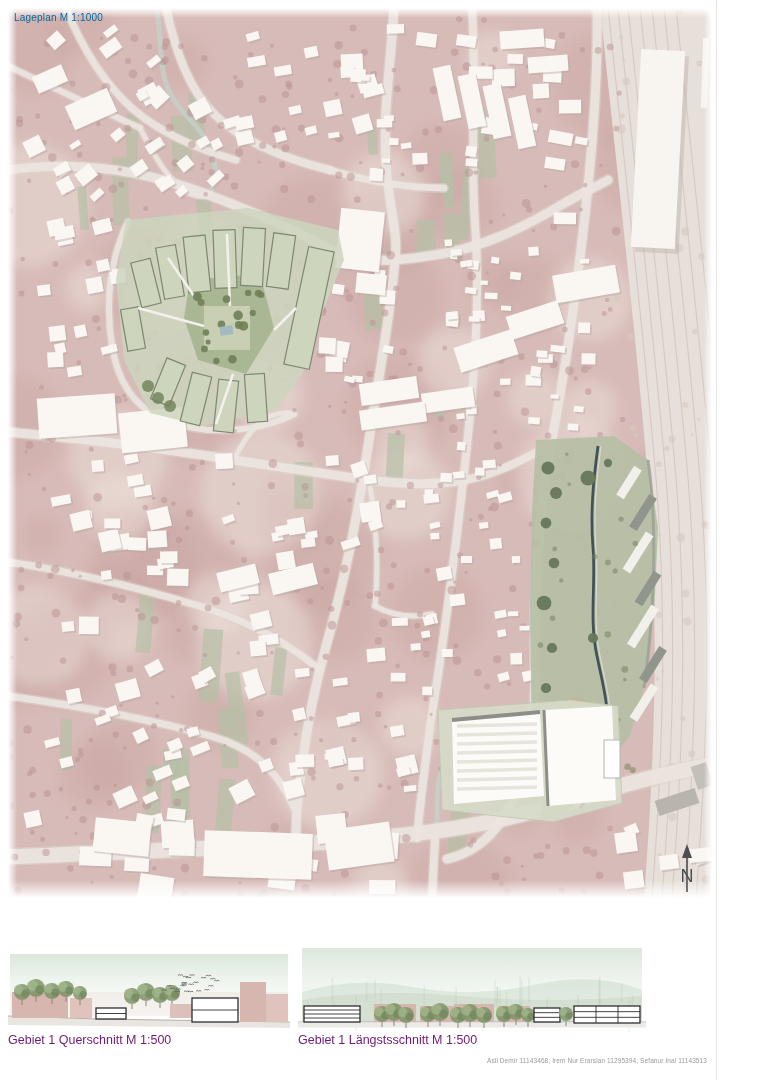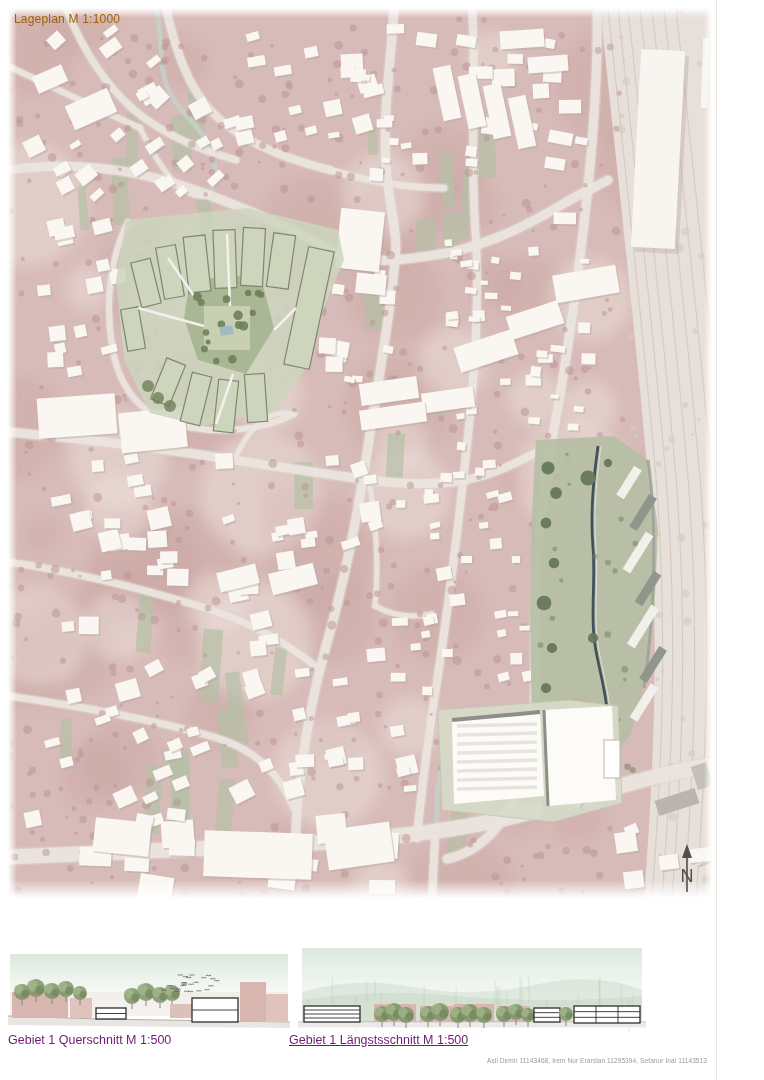--- a/index.html
+++ b/index.html
@@ -1,33 +1,33 @@
 <!DOCTYPE html>
 <html><head>
 <meta charset="utf-8">
 <style>
   html,body{margin:0;padding:0;background:#ffffff;}
   .sheet{position:relative;width:764px;height:1080px;background:#fff;overflow:hidden;
          font-family:"Liberation Sans",sans-serif;}
   .map-panel{position:absolute;left:8px;top:8px;width:704px;height:890px;}
   #map-svg{width:100%;height:100%;display:block;}
-  .map-title{position:absolute;left:6px;top:4px;font-size:12px;color:#a16207;letter-spacing:.2px;}
+  .map-title{position:absolute;left:6px;top:4px;font-size:10px;color:#0369a1;letter-spacing:.2px;}
   .fade{position:absolute;pointer-events:none;}
   .fade-t{left:0;top:0;right:0;height:10px;background:linear-gradient(#fff,rgba(255,255,255,0));}
   .fade-b{left:0;bottom:0;right:0;height:18px;background:linear-gradient(rgba(255,255,255,0),#fff);}
   .fade-l{left:0;top:0;bottom:0;width:9px;background:linear-gradient(90deg,#fff,rgba(255,255,255,0));}
   .fade-r{right:0;top:0;bottom:0;width:8px;background:linear-gradient(270deg,#fff,rgba(255,255,255,0));}
   .north{position:absolute;right:10px;bottom:2px;width:30px;height:54px;}
   .section-fig{position:absolute;margin:0;}
   .fig1{left:8px;top:948px;width:282px;height:84px;}
   .fig2{left:298px;top:944px;width:348px;height:88px;}
   .section-fig svg{width:100%;height:100%;display:block;}
   .caption{position:absolute;font-size:12.5px;color:#701a75;}
   .cap-left{left:8px;top:1033px;}
-  .cap-right{left:289px;top:1033px;text-decoration:underline;}
+  .cap-right{left:298px;top:1033px;}
   .credits{position:absolute;top:1057px;right:57px;font-size:6.5px;color:#9a9a9a;letter-spacing:.1px;}
   .sheet-edge{position:absolute;left:716px;top:0;width:1px;height:1080px;background:#e8e6e3;}
 </style>
 </head>
 <body>
 
 <div class="sheet">
 
   <section class="map-panel">
     <svg id="map-svg" viewBox="0 0 704 890" preserveAspectRatio="none">

